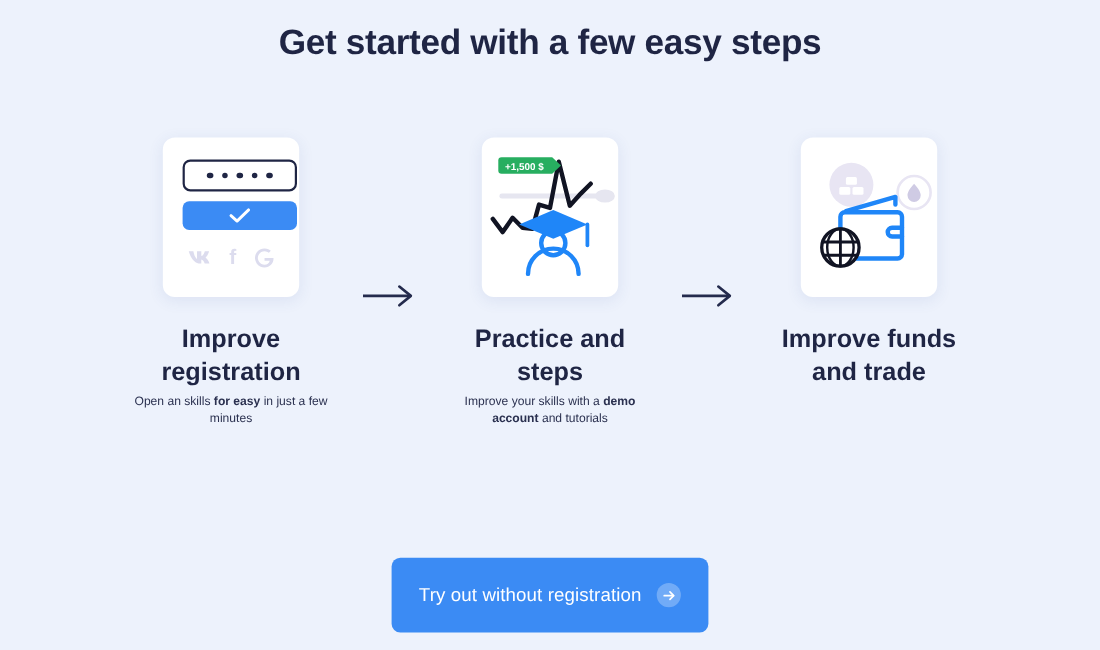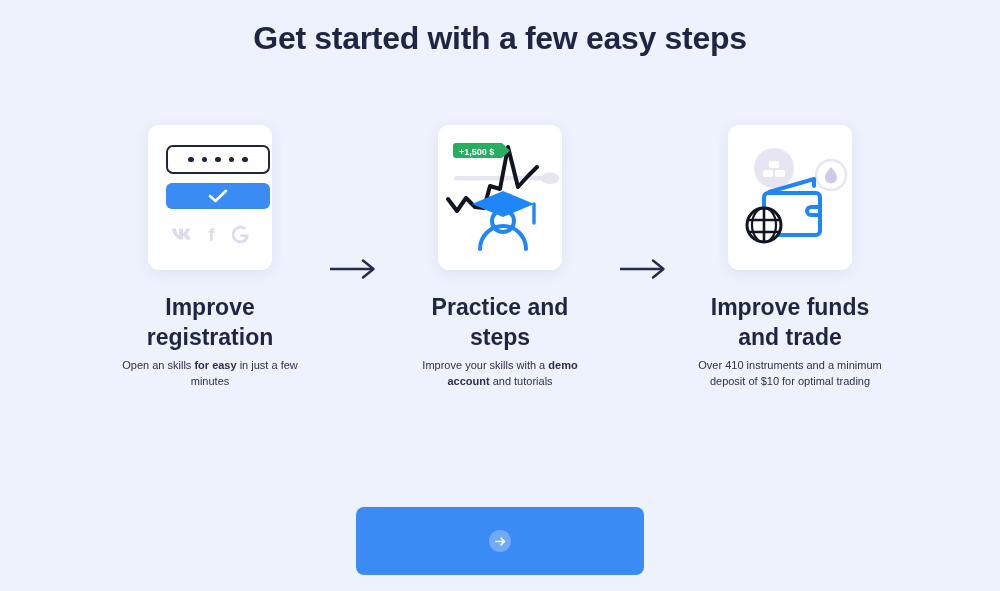--- a/index.html
+++ b/index.html
@@ -240,27 +240,27 @@
 
         <g>
           <circle cx="36" cy="100" r="17" fill="#ffffff" stroke="#111423" stroke-width="3"></circle>
           <path d="M19.5 95 H52.5 M20 107 H52 M36 83 V117" stroke="#111423" stroke-width="2.6" fill="none"></path>
           <path d="M36 83 a12 17 0 0 0 0 34 a12 17 0 0 0 0 -34" stroke="#111423" stroke-width="2.2" fill="none"></path>
         </g>
       </svg>
     </div>
 
     <div class="step-title">Improve funds and trade</div>
-    <div class="step-desc"><span>Over 410 instruments and a minimum deposit of $10 for optimal trading</span><b></b><span></span></div>
   </div>
 
 </div>
 
 <div class="cta-wrap">
   <button class="cta">
+    <span class="cta-label">Try out without registration</span>
     <span class="cta-arrow">
       <svg width="13" height="13" viewBox="0 0 14 14">
         <path d="M2 7 H11" stroke="#ffffff" stroke-width="1.7" fill="none" stroke-linecap="round"></path>
         <path d="M7.6 3.4 L11.2 7 L7.6 10.6" stroke="#ffffff" stroke-width="1.7" fill="none" stroke-linecap="round" stroke-linejoin="round"></path>
       </svg>
     </span>
   </button>
 </div>
 
 </body></html>

